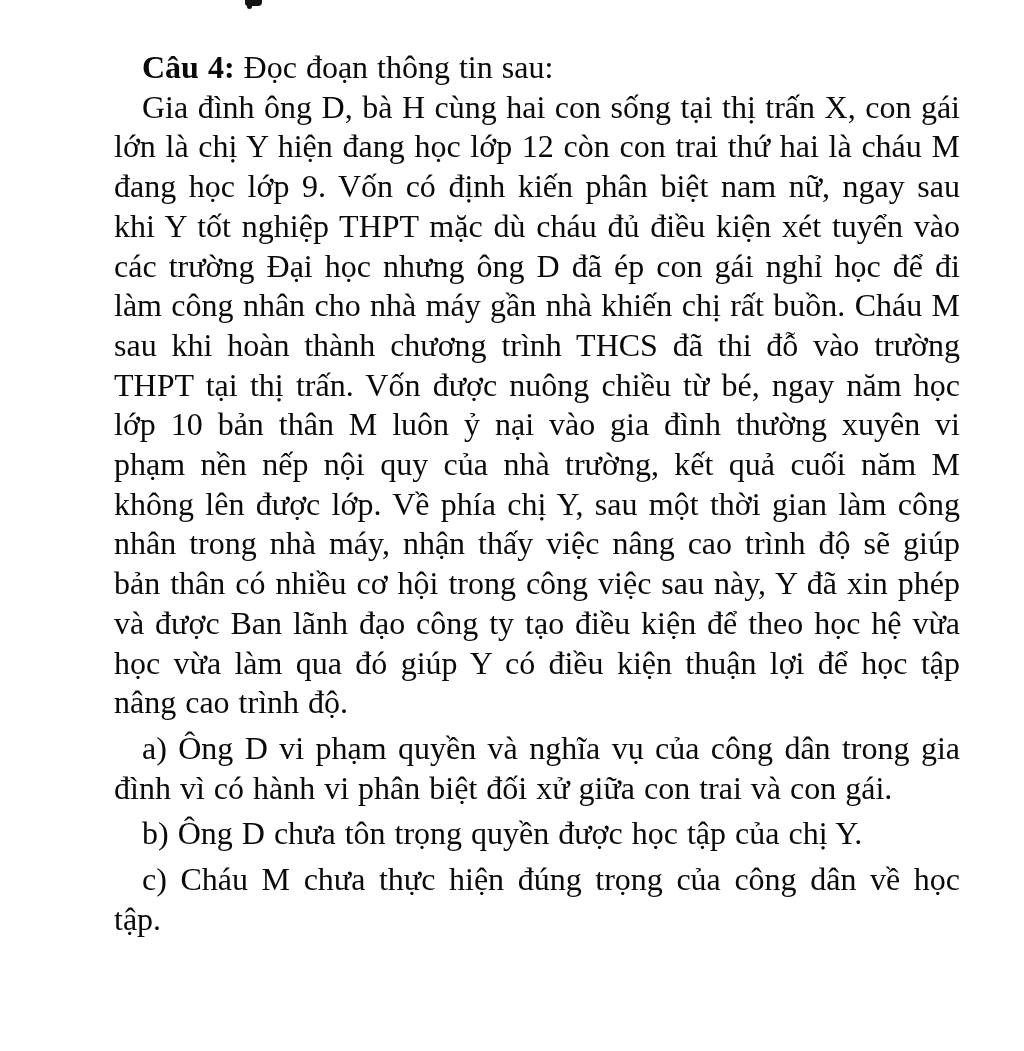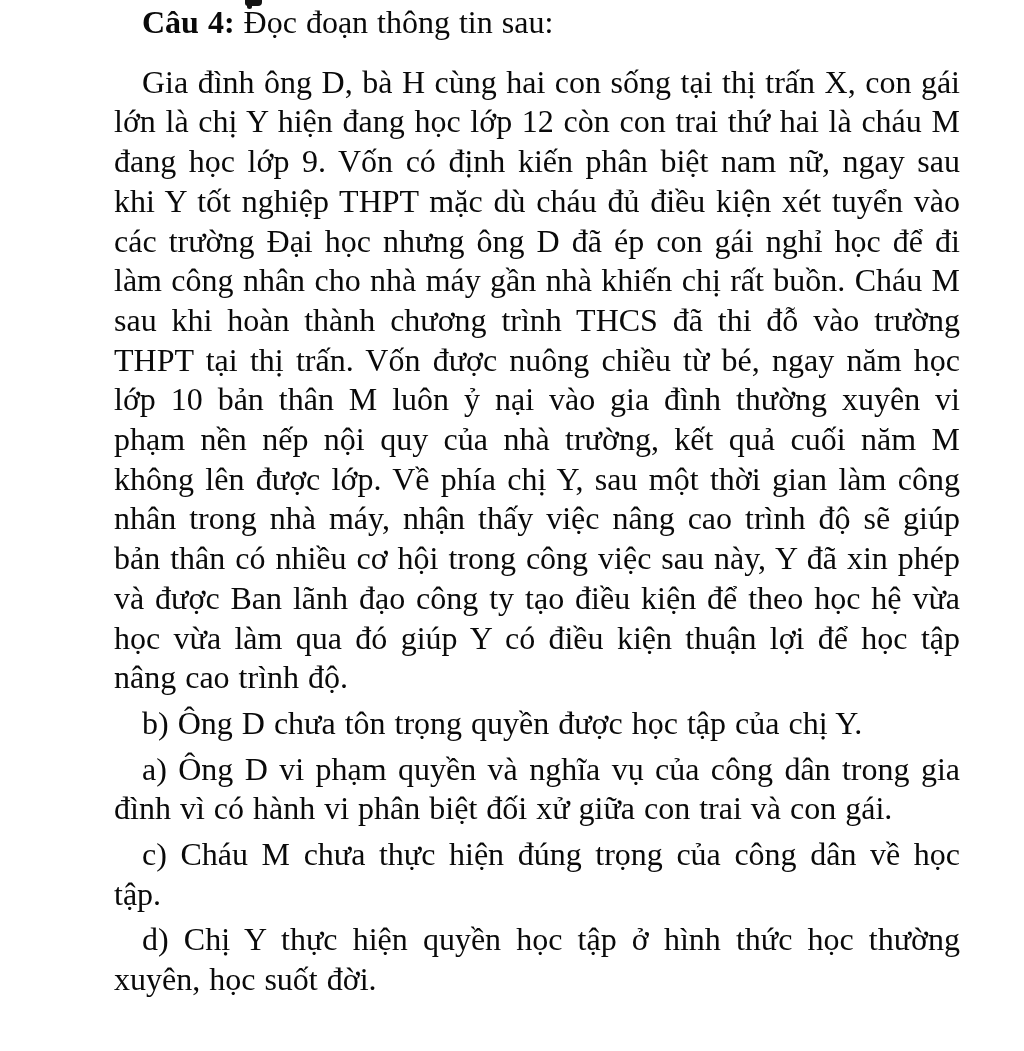--- a/index.html
+++ b/index.html
@@ -49,48 +49,47 @@
     padding: 3px 64px 0 114px;
   }
   p {
     margin: 0;
     font-size: 32px;
     line-height: 39.7px;
     word-spacing: 1px;
   }
   .heading {
     text-indent: 28px;
+    margin-top: 45px;
   }
   .q-label {
     font-weight: bold;
   }
   .para {
     text-align: justify;
     text-indent: 28px;
-    margin-top: 20px;
   }
   .option {
     margin-top: 6px;
   }
 </style>
 </head>
 <body>
 
 <div class="page">
 
   <div class="artifact"></div>
 
   <div class="content">
 
     <p class="heading"><span class="q-label">Câu 4:</span><span> Đọc đoạn thông tin sau:</span></p>
 
     <p class="para">Gia đình ông D, bà H cùng hai con sống tại thị trấn X, con gái lớn là chị Y hiện đang học lớp 12 còn con trai thứ hai là cháu M đang học lớp 9. Vốn có định kiến phân biệt nam nữ, ngay sau khi Y tốt nghiệp THPT mặc dù cháu đủ điều kiện xét tuyển vào các trường Đại học nhưng ông D đã ép con gái nghỉ học để đi làm công nhân cho nhà máy gần nhà khiến chị rất buồn. Cháu M sau khi hoàn thành chương trình THCS đã thi đỗ vào trường THPT tại thị trấn. Vốn được nuông chiều từ bé, ngay năm học lớp 10 bản thân M luôn ỷ nại vào gia đình thường xuyên vi phạm nền nếp nội quy của nhà trường, kết quả cuối năm M không lên được lớp. Về phía chị Y, sau một thời gian làm công nhân trong nhà máy, nhận thấy việc nâng cao trình độ sẽ giúp bản thân có nhiều cơ hội trong công việc sau này, Y đã xin phép và được Ban lãnh đạo công ty tạo điều kiện để theo học hệ vừa học vừa làm qua đó giúp Y có điều kiện thuận lợi để học tập nâng cao trình độ.</p>
 
+    <p class="para option">a) Ông D vi phạm quyền và nghĩa vụ của công dân trong gia đình vì có hành vi phân biệt đối xử giữa con trai và con gái.</p>
+
     <p class="para option">b) Ông D chưa tôn trọng quyền được học tập của chị Y.</p>
-
-    <p class="para option">a) Ông D vi phạm quyền và nghĩa vụ của công dân trong gia đình vì có hành vi phân biệt đối xử giữa con trai và con gái.</p>
 
     <p class="para option">c) Cháu M chưa thực hiện đúng trọng của công dân về học tập.</p>
 
-    <p class="para option">d) Chị Y thực hiện quyền học tập ở hình thức học thường xuyên, học suốt đời.</p>
 
   </div>
 </div>
 
 </body></html>

